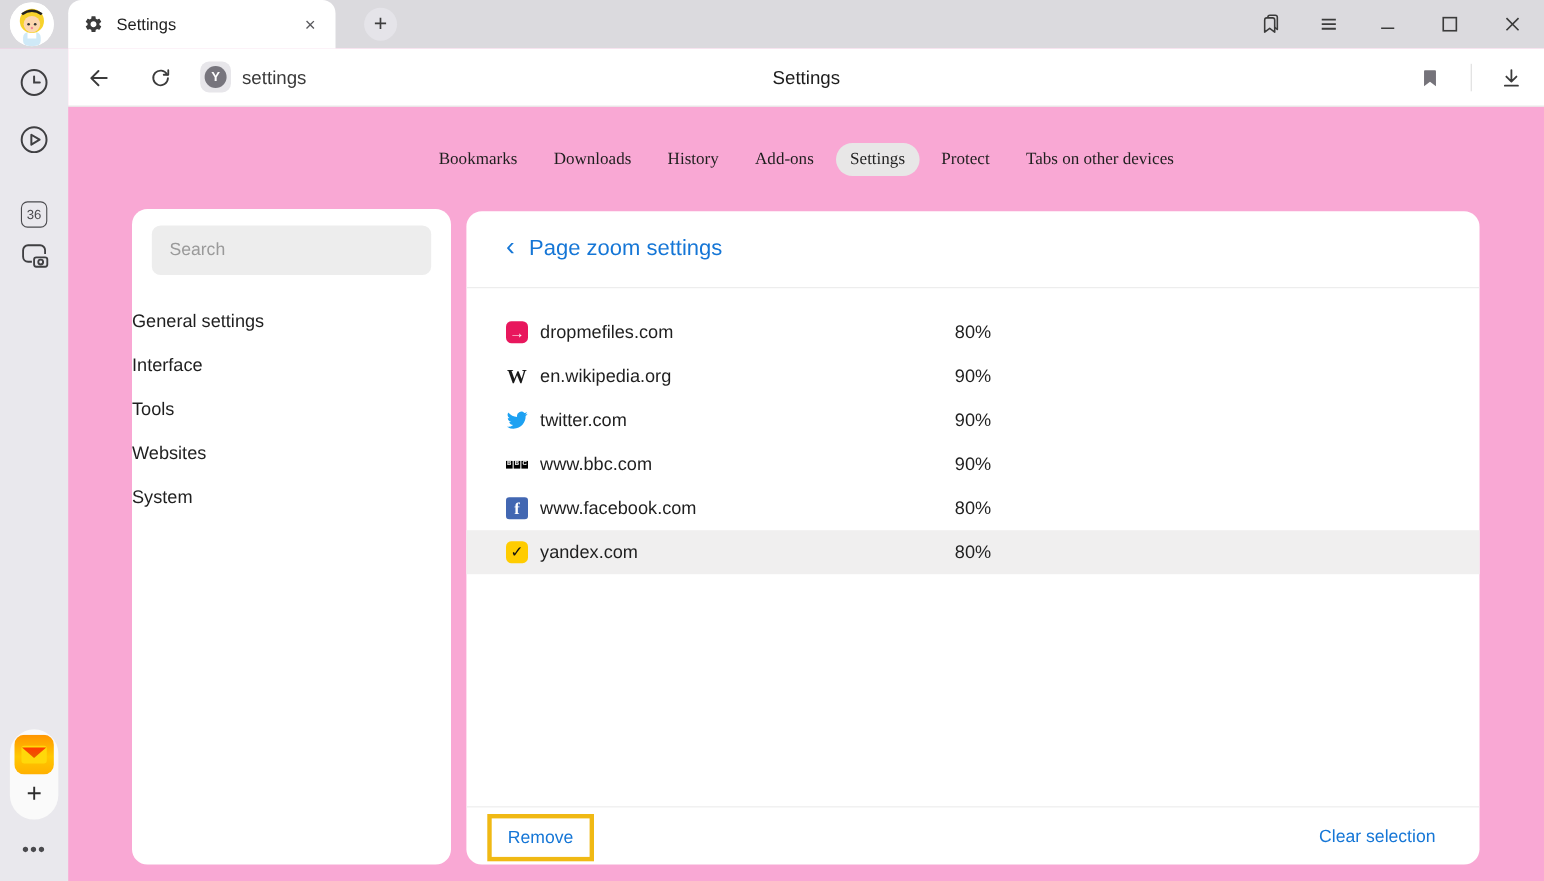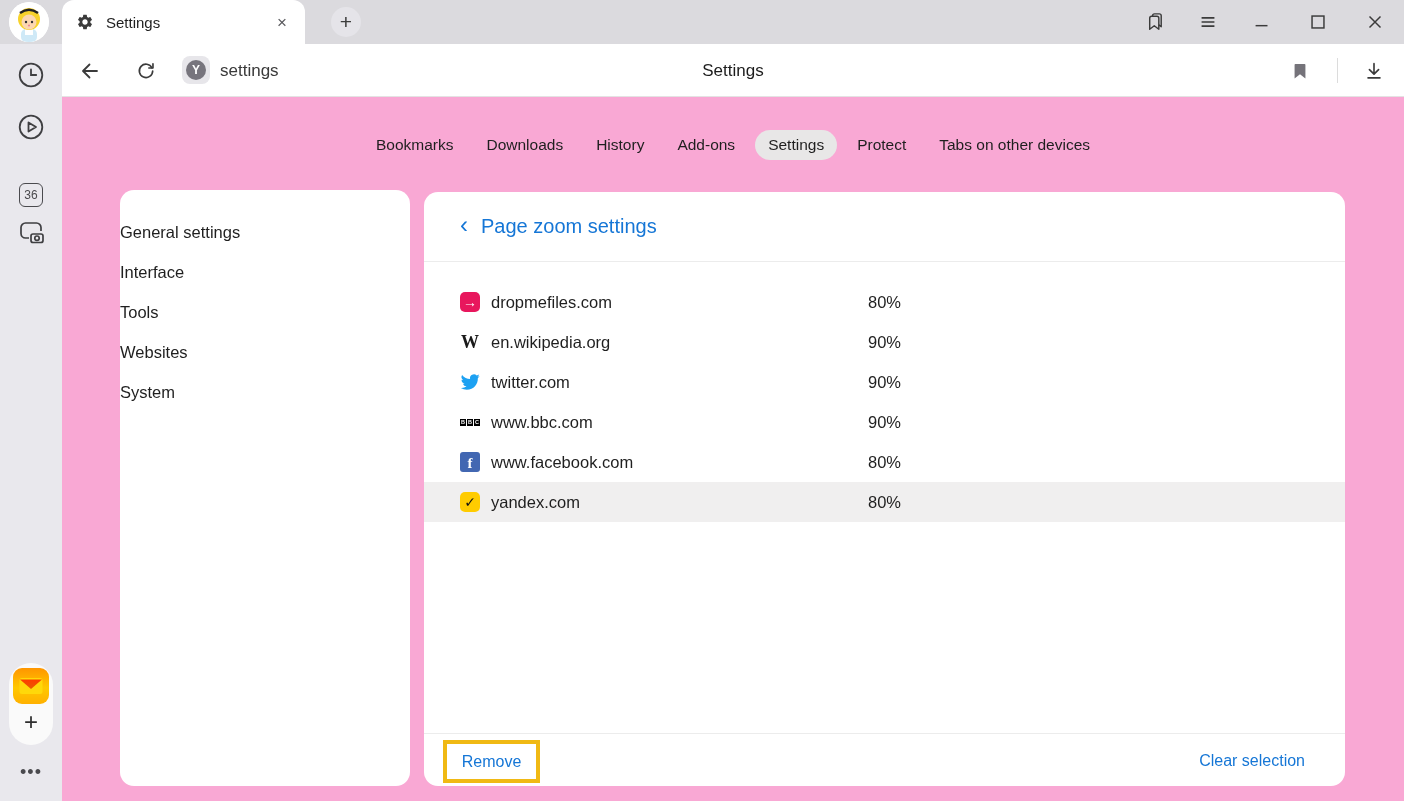--- a/index.html
+++ b/index.html
@@ -27,21 +27,21 @@
   
   .rail { position:absolute; left:0; top:44px; width:62px; bottom:0; background:#e9e8ed; }
   .rail-icon { position:absolute; left:17px; width:28px; height:28px; display:flex; align-items:center; justify-content:center; }
   .count-badge { width:24px; height:24px; border:1.8px solid #4a4a4e; border-radius:6px; color:#4a4a4e; font-size:12px; display:flex; align-items:center; justify-content:center;margin-top:31px; }
   .rail-pill { position:absolute; left:9px; top:619px; width:44px; height:82px; background:#fafafa; border-radius:22px; }
   .mail-icon { position:absolute; left:4px; top:5px; width:36px; height:36px; }
   .pill-plus { position:absolute; left:0; bottom:6px; width:44px; height:34px; display:flex; align-items:center; justify-content:center; font-size:24px; font-weight:300; color:#2d2d2d; }
   .rail-dots { position:absolute; left:0; top:718px; width:62px; text-align:center; font-size:18px; letter-spacing:1px; color:#4a4a4e; }
 
   
-  .navtabs { position:absolute; top:130px; left:62px; right:0; display:flex; justify-content:center; gap:7px; }
+  .navtabs { position:absolute; top:130px; left:62px; right:0; display:flex; justify-content:center; gap:7px;font-family:Liberation Serif, serif; }
   .navtab { padding:6px 13px; font-size:15.5px; color:#1f1f1f; border-radius:16px; white-space:nowrap; cursor:default; }
   .navtab.selected { background:#e8e7e7; }
 
   
   .sidebar-card { position:absolute; left:120px; top:190px; width:290px; height:596px; background:#fff; border-radius:14px; }
   .search-input { display:block; margin:15px 18px 0 18px; width:254px; height:45px; background:#ededed; border:none; border-radius:8px; padding:0 16px; font-size:16px; font-family:"Liberation Sans",sans-serif; color:#3a3a3a; outline:none; }
   .search-input::placeholder { color:#9a9a9a; }
   .side-items { margin-top:22px; }
   .side-item { height:40px; display:flex; align-items:center; font-size:16.5px; color:#1f1f1f; cursor:default; }
 
@@ -219,20 +219,21 @@
       <div class="navtab">Bookmarks</div>
       <div class="navtab">Downloads</div>
       <div class="navtab">History</div>
       <div class="navtab">Add-ons</div>
       <div class="navtab selected">Settings</div>
       <div class="navtab">Protect</div>
       <div class="navtab">Tabs on other devices</div>
     </div>
 
   <div class="sidebar-card">
+    <input class="search-input" type="text" placeholder="Search" style="">
     <div class="side-items" id="side-items">
         <div class="side-item">General settings</div>
         <div class="side-item">Interface</div>
         <div class="side-item">Tools</div>
         <div class="side-item">Websites</div>
         <div class="side-item">System</div>
       </div>
   </div>
 
   <div class="main-card">

